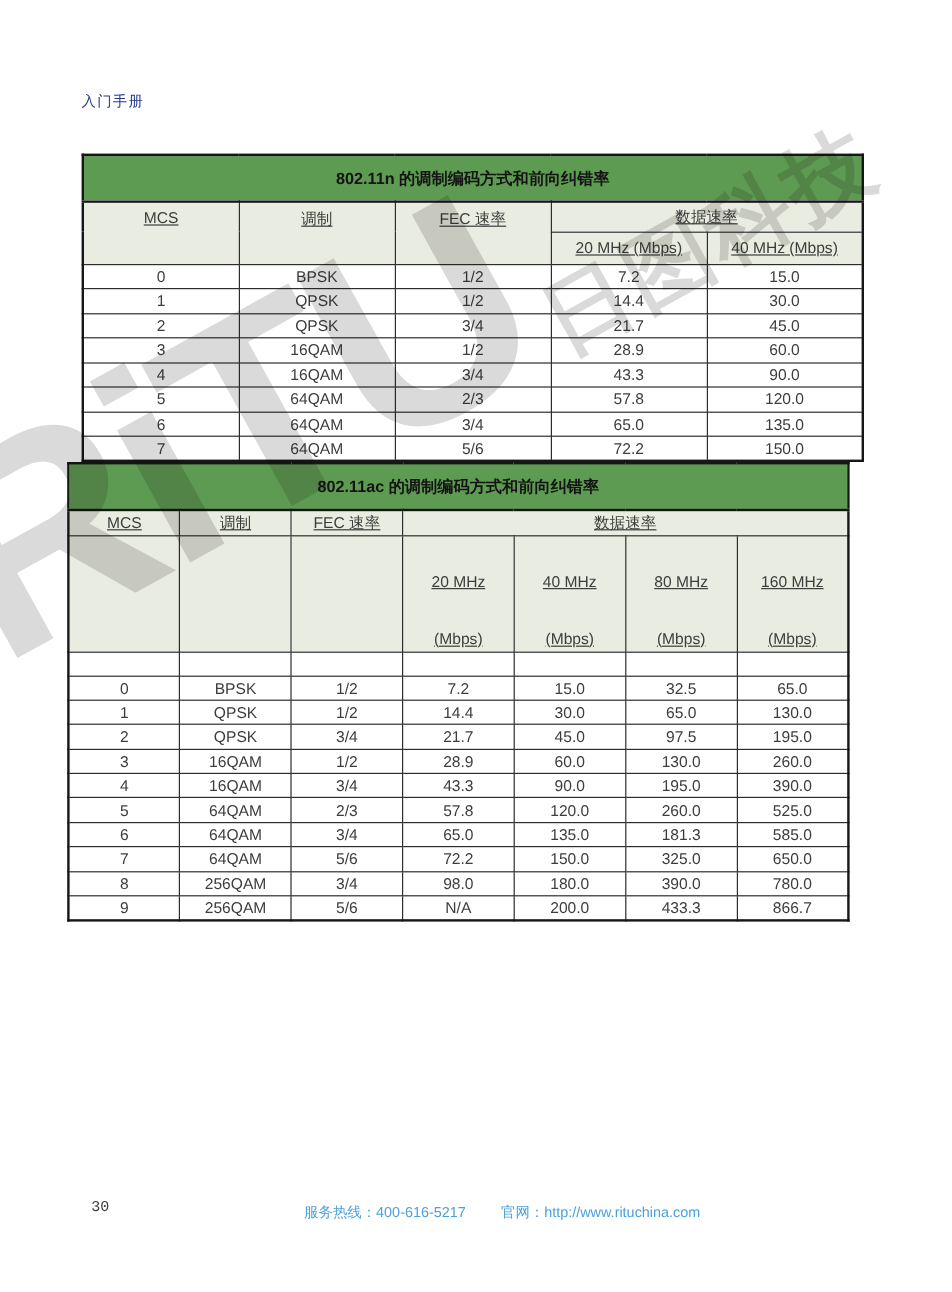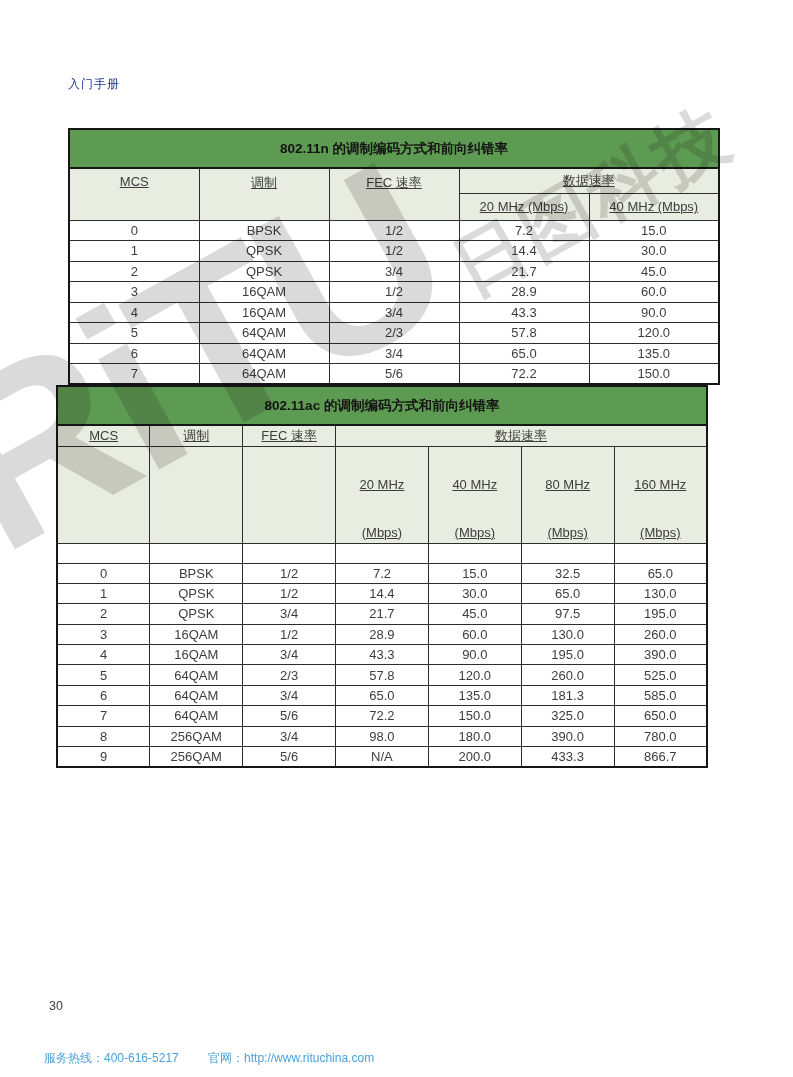--- a/index.html
+++ b/index.html
@@ -63,30 +63,30 @@
     transform-origin:0 100%;
     color:#dadada;
     mix-blend-mode:multiply;
     pointer-events:none;
     z-index:6;
   }
   .wm-latin { font-size:238px; font-weight:bold; letter-spacing:-8px; }
   .wm-cjk   { font-size:72px;  font-weight:bold; letter-spacing:4px; margin-left:14px; }
   
   .footer-num {
-    position:absolute; left:49px; top:999px;
-    font-size:12.5px; color:#3f3f3f;
+    position:absolute; left:76px; top:999px;
+    font-size:12.5px; color:#3f3f3f;font-family:Liberation Mono, monospace;
   }
   .footer-line {
     position:absolute; left:0; right:0; top:1002px;
+    text-align:center;
     padding-left:44px;
     font-size:12px;
     color:#4ba1db;
     white-space:nowrap;
-    margin-top:48px;
   }
   .footer-line .footer-web { margin-left:26px; }
   .footer-line a { color:#4ba1db; text-decoration:none; }
 </style>
 </head>
 <body>
 
 <div class="doc-title">入门手册</div>
 
 <table class="mcs" id="table-80211n">

